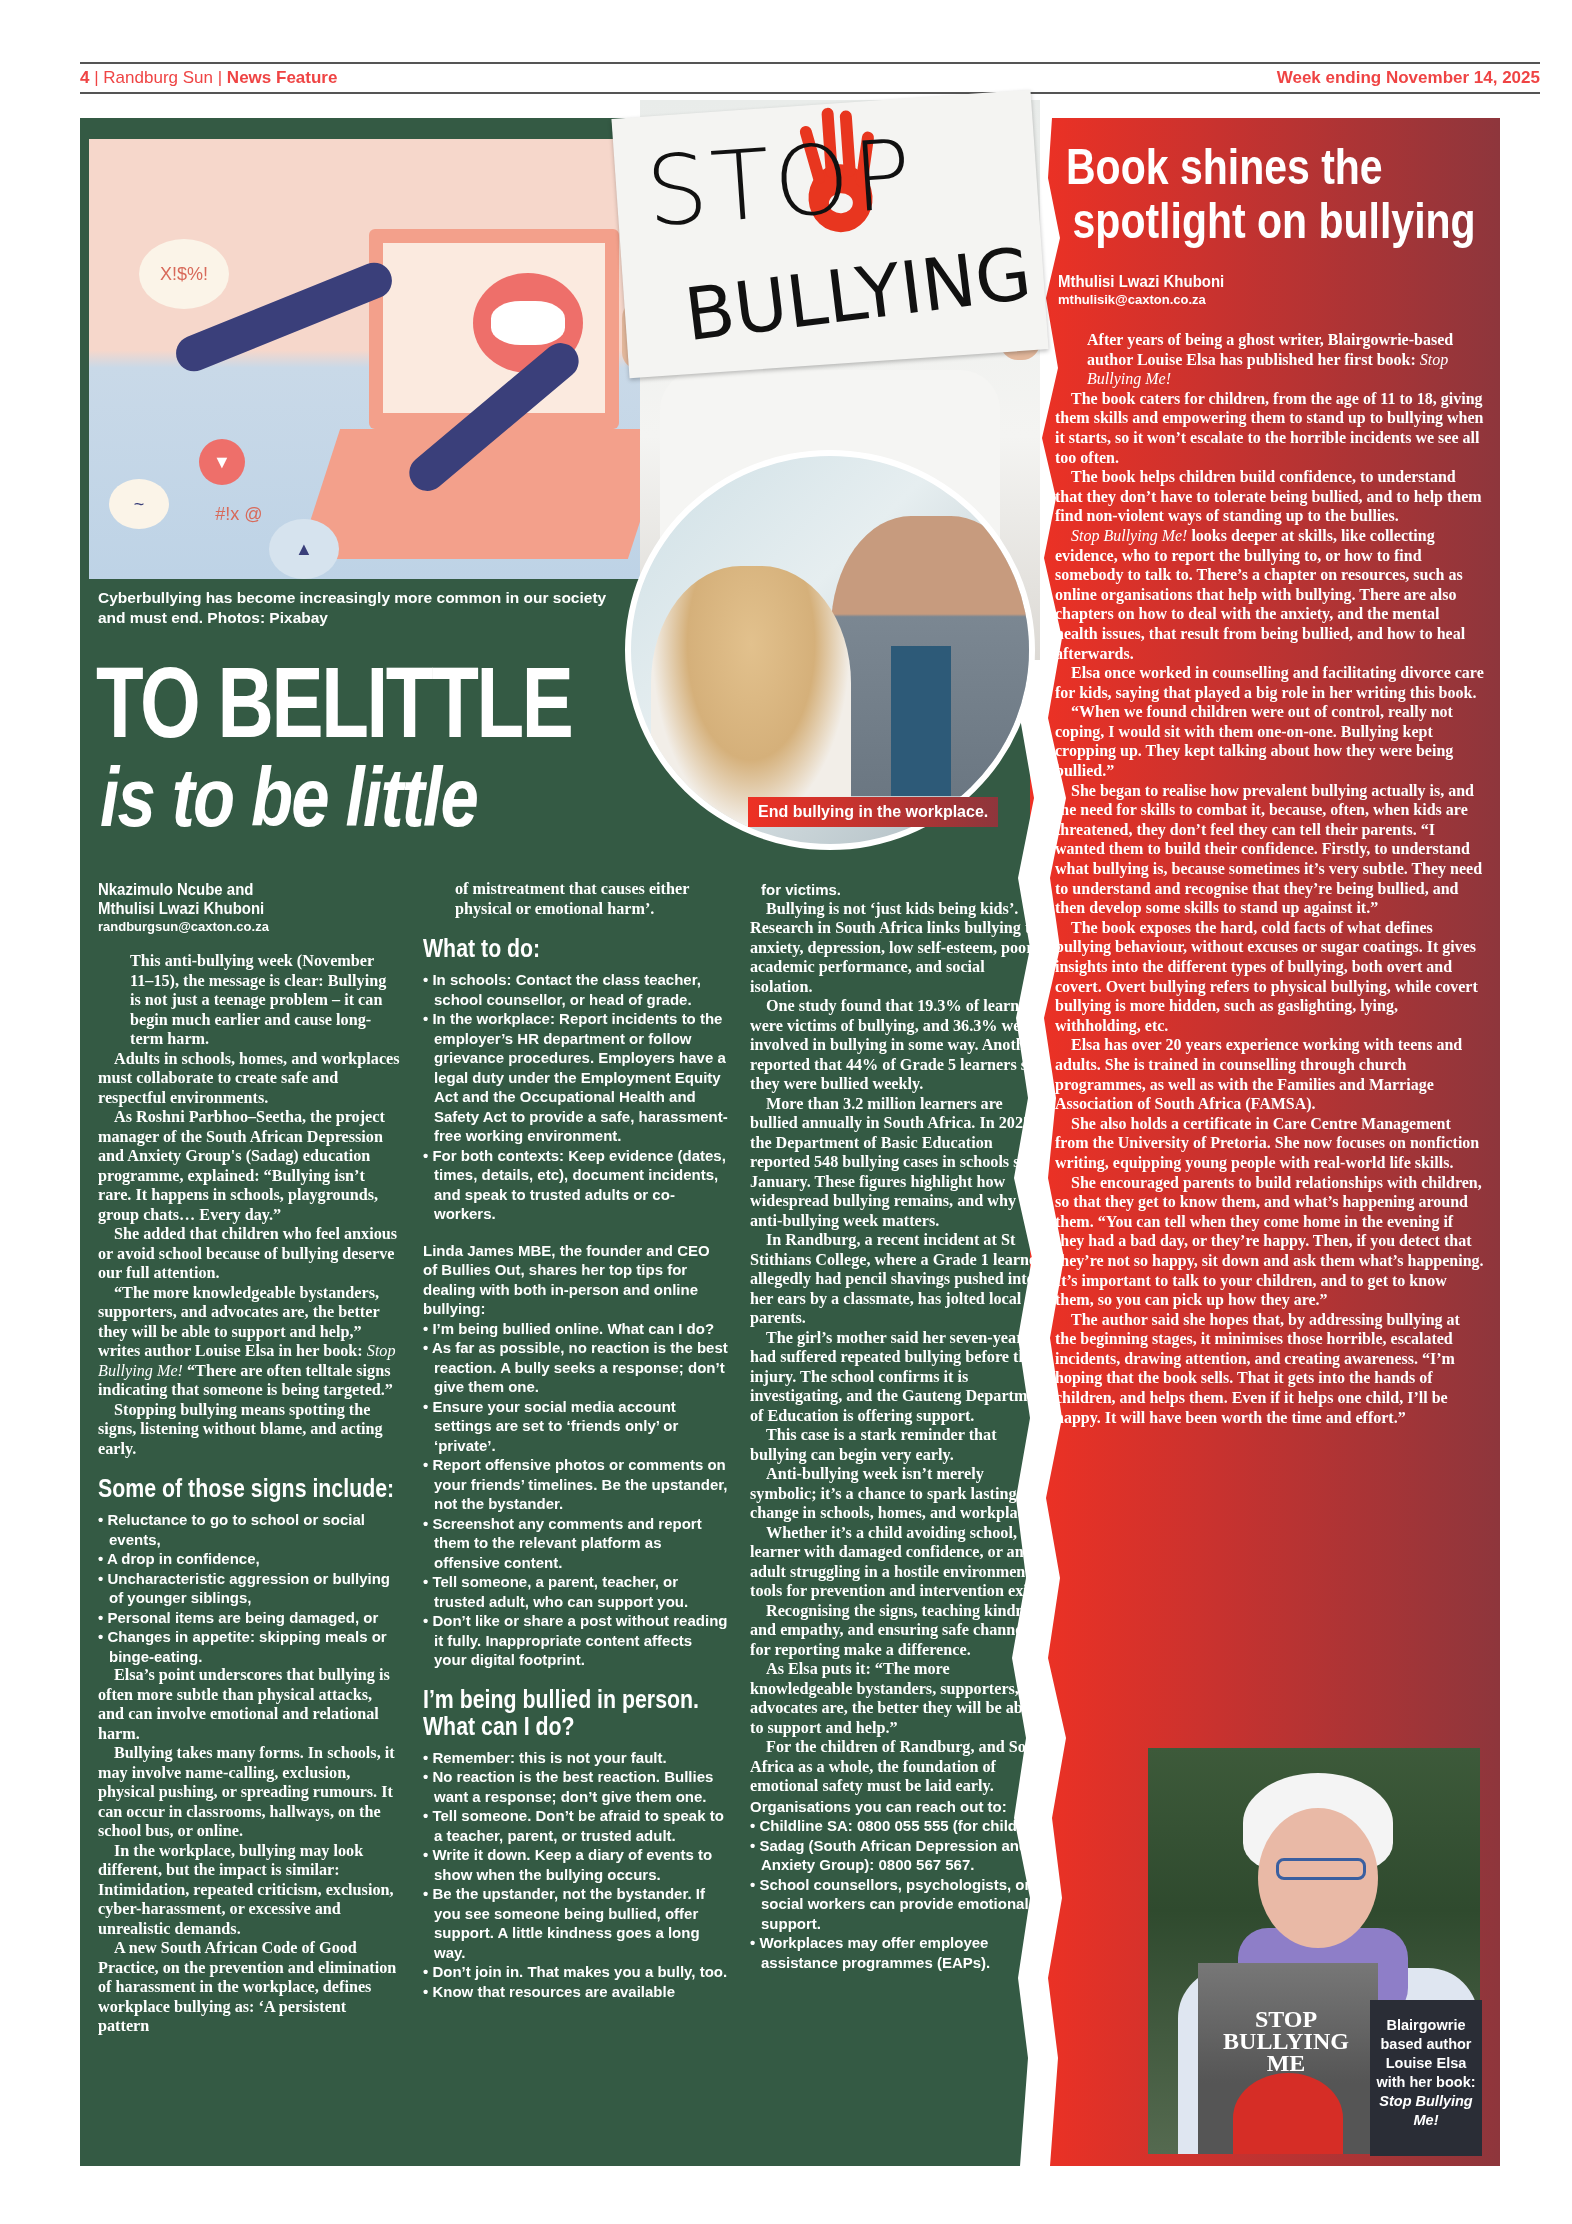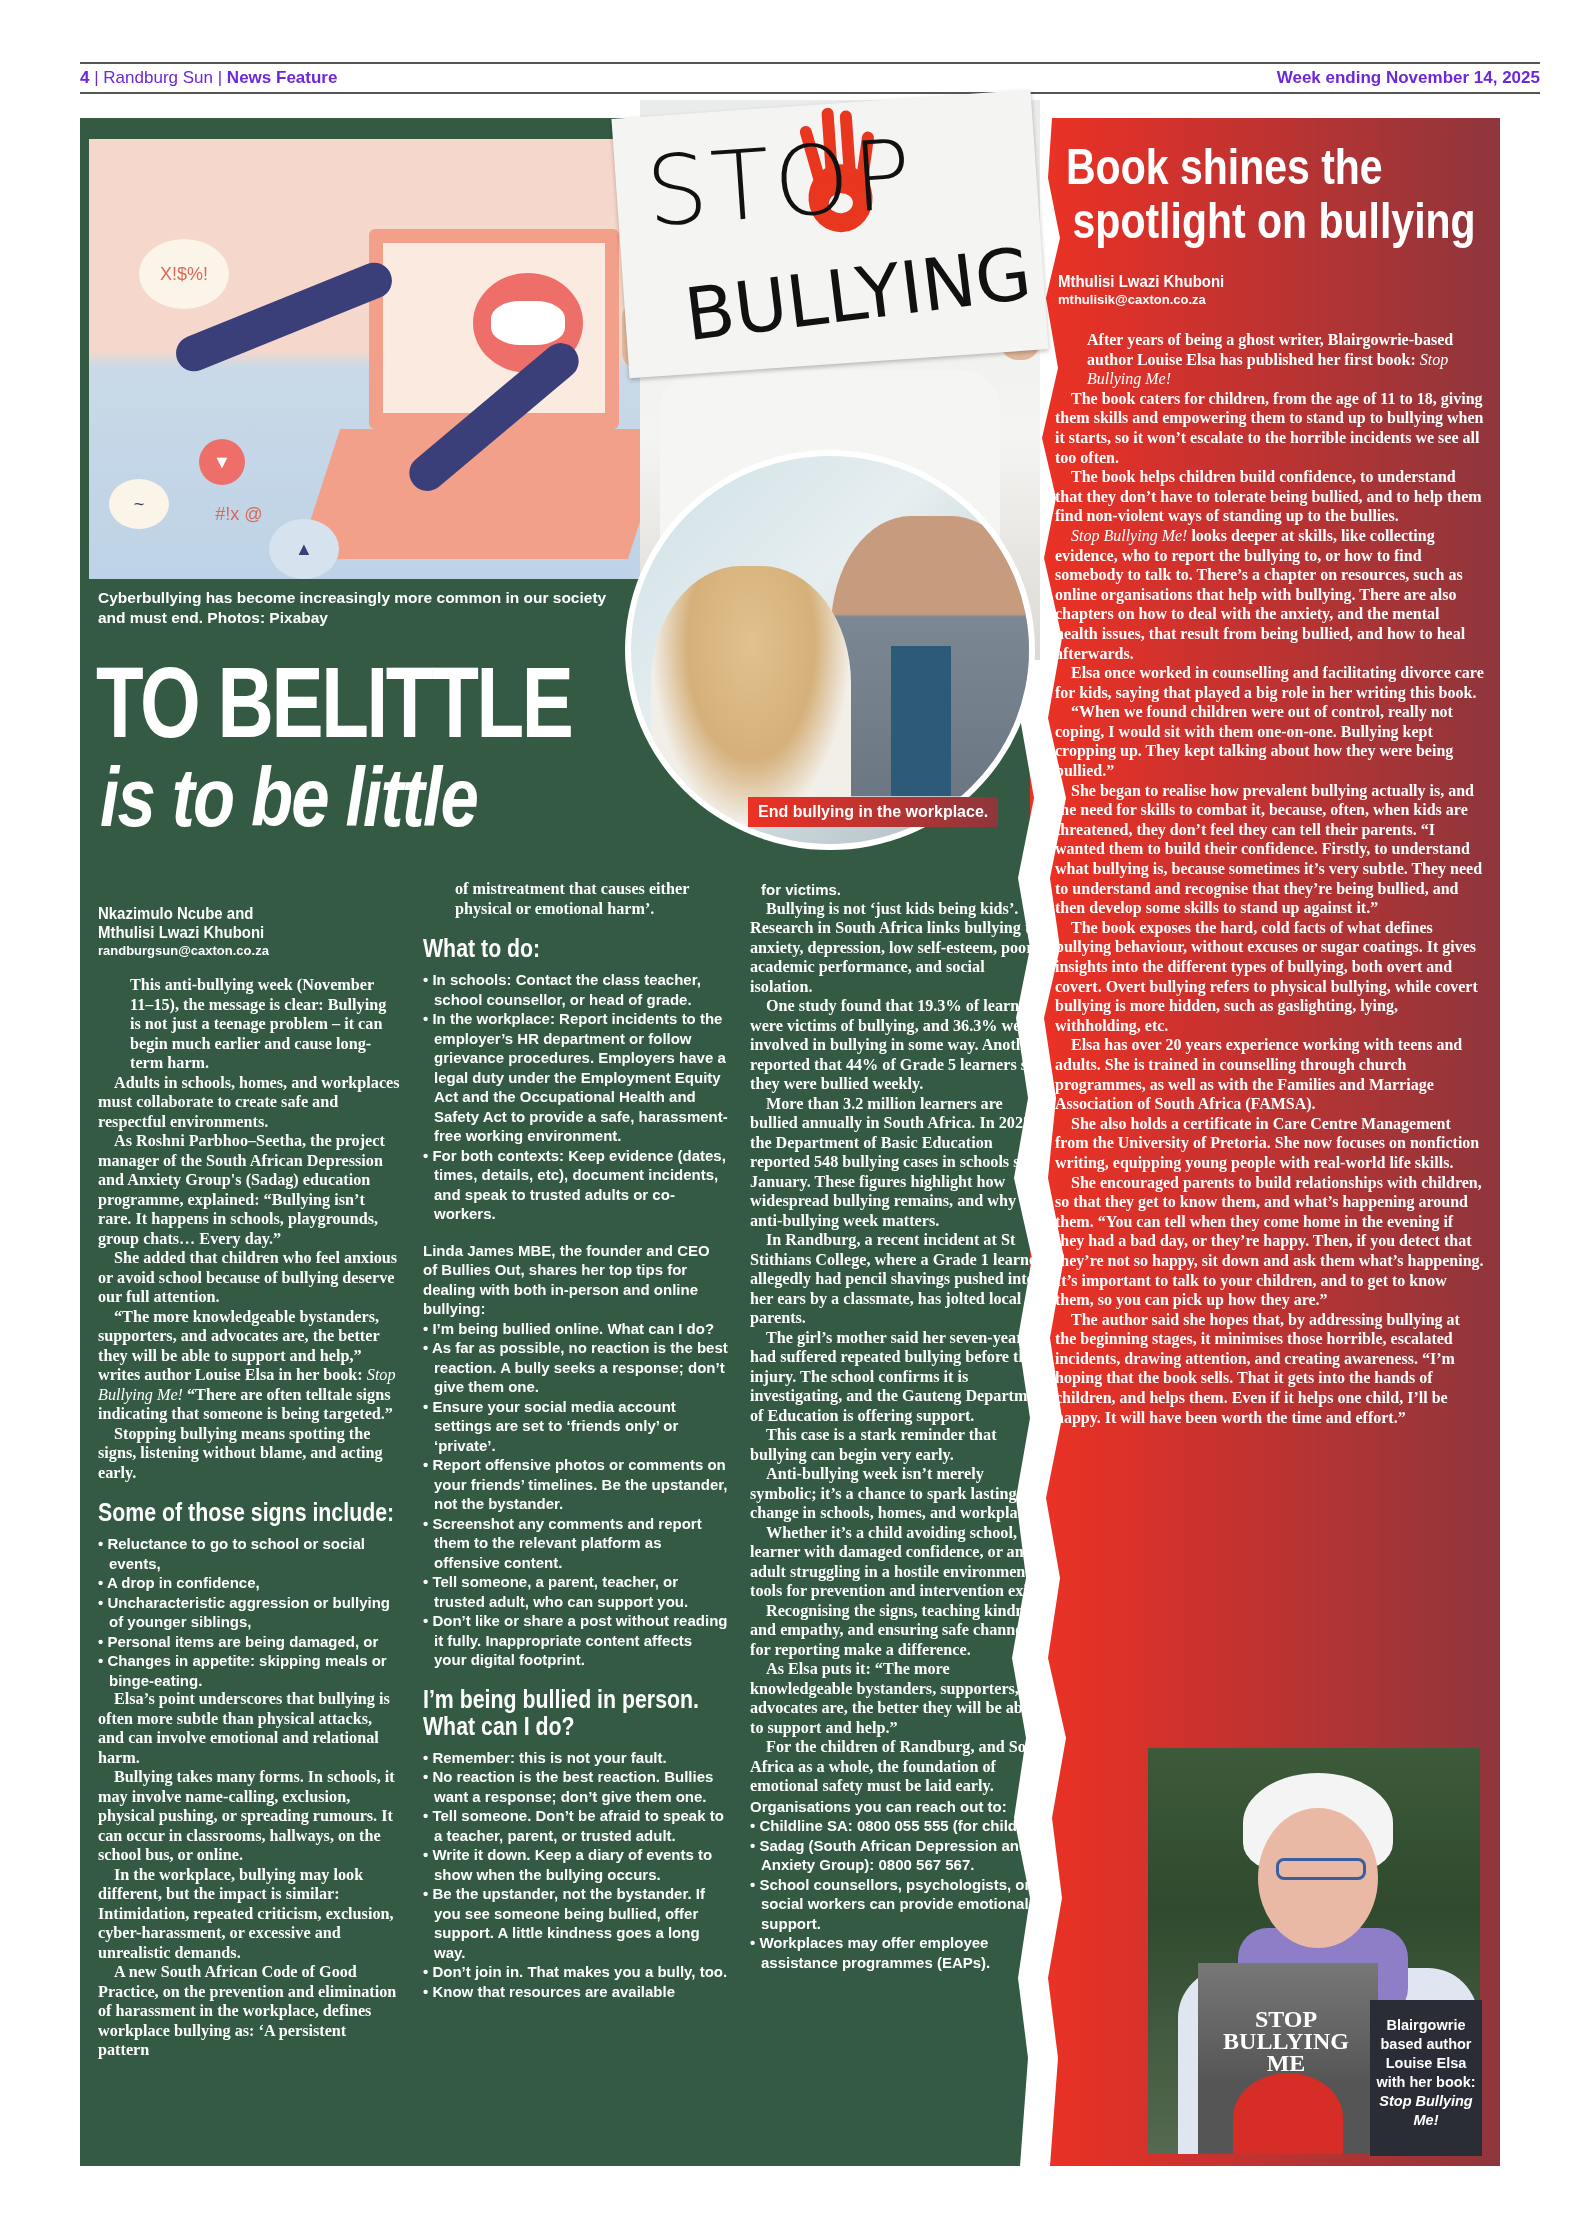--- a/index.html
+++ b/index.html
@@ -1,20 +1,20 @@
 <!DOCTYPE html>
 <html><head>
 <meta charset="utf-8">
 <style>
   * { box-sizing: border-box; margin: 0; padding: 0; }
   html, body { width: 1572px; height: 2224px; background: #ffffff; overflow: hidden; }
   body { position: relative; font-family: "Liberation Serif", serif; color: #fff; }
 
   
-  .masthead { position: absolute; left: 80px; top: 62px; width: 1460px; height: 32px; border-top: 2px solid #555; border-bottom: 2px solid #555; display: flex; justify-content: space-between; align-items: center; color: #6d28d9; font-family: "Liberation Sans", sans-serif; font-size: 17px; }
+  .masthead { position: absolute; left: 80px; top: 62px; width: 1460px; height: 32px; border-top: 2px solid #555; border-bottom: 2px solid #555; display: flex; justify-content: space-between; align-items: center; color: #ef4444; font-family: "Liberation Sans", sans-serif; font-size: 17px; }
   .masthead .left b { font-weight: bold; }
   .masthead .right { font-weight: bold; }
 
   
   .green { position: absolute; left: 80px; top: 118px; width: 1000px; height: 2048px; background: #345a44; }
   
   .red { position: absolute; left: 1030px; top: 118px; width: 470px; height: 2048px; background: linear-gradient(90deg, #ee3124 0%, #c8322f 40%, #8e363c 100%); }
   .tear { position: absolute; left: 1000px; top: 118px; width: 90px; height: 2048px; }
 
   
@@ -137,21 +137,21 @@
   <div class="wp-shirt"></div>
   <div class="wp-woman"></div>
 </div>
 <div class="wp-caption">End bullying in the workplace.</div>
 
 <div class="photo-caption">Cyberbullying has become increasingly more common in our society and must end. Photos: Pixabay</div>
 
 <div class="headline-main">TO BELITTLE</div>
 <div class="headline-sub">is to be little</div>
 
-<div class="col" style="left:98px;top:880px;width:302px;margin-top:24px;">
+<div class="col" style="left:98px;top:880px;width:302px;">
   <div class="byline-name">Nkazimulo Ncube and</div>
   <div class="byline-name">Mthulisi Lwazi Khuboni</div>
   <div class="byline-email">randburgsun@caxton.co.za</div>
   <p class="body-p first">This anti-bullying week (November 11–15), the message is clear: Bullying is not just a teenage problem – it can begin much earlier and cause long-term harm.</p>
   <p class="body-p">Adults in schools, homes, and workplaces must collaborate to create safe and respectful environments.</p>
   <p class="body-p">As Roshni Parbhoo–Seetha, the project manager of the South African Depression and Anxiety Group's (Sadag) education programme, explained: “Bullying isn’t rare. It happens in schools, playgrounds, group chats… Every day.”</p>
   <p class="body-p">She added that children who feel anxious or avoid school because of bullying deserve our full attention.</p>
   <p class="body-p"><span>“The more knowledgeable bystanders, supporters, and advocates are, the better they will be able to support and help,” writes author Louise Elsa in her book: </span><em>Stop Bullying Me!</em> <span>“There are often telltale signs indicating that someone is being targeted.”</span></p>
   <p class="body-p">Stopping bullying means spotting the signs, listening without blame, and acting early.</p>
   <div class="subhead">Some of those signs include:</div>

